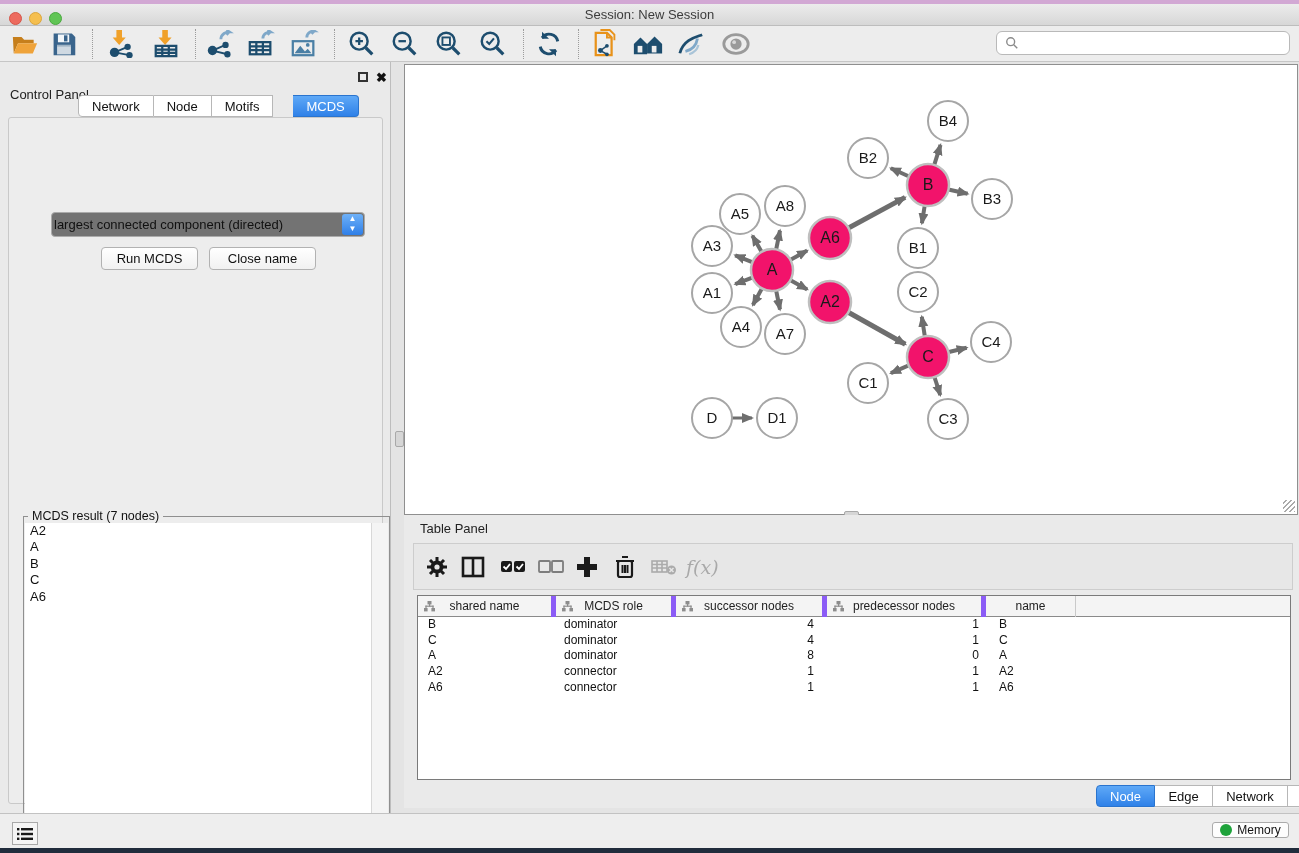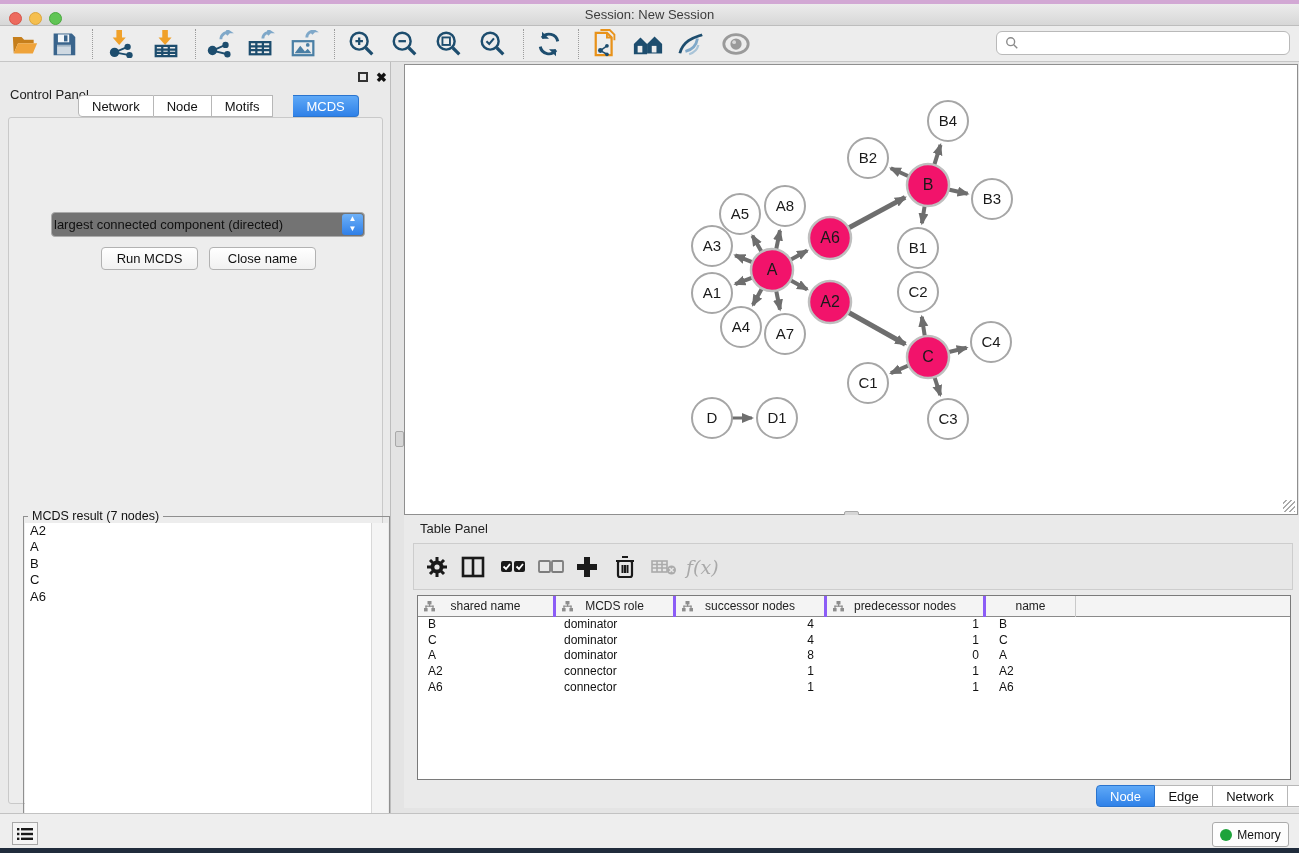--- a/index.html
+++ b/index.html
@@ -71,39 +71,39 @@
   #table-panel { left:404px; top:515px; width:895px; height:293px; background:#eaeaea; }
   #tp-title { position:absolute; left:16px; top:6px; font-size:13px; color:#222; }
   #tp-toolbar { position:absolute; left:9px; top:28px; width:880px; height:47px; background:#e7e7e7;
     border:1px solid #cdcdcd; }
   .tp-btn { position:absolute; top:8px; width:32px; height:30px; display:flex; align-items:center; justify-content:flex-start; }
   #fx-label { font-family:"DejaVu Serif", serif; font-style:italic; font-size:19px; color:#a9a9a9; }
 
   #node-table { position:absolute; left:13px; top:80px; width:874px; height:185px; background:#fff; border:1px solid #7a7a7a; }
   #table-header { display:flex; height:21px; border-bottom:1px solid #8a8a8a; background:#f4f4f4; }
   .th { position:relative; height:21px; font-size:12px; color:#222; text-align:center; line-height:20px;
-    border-right:3px solid #8b5cf6; }
+    border-right:5px solid #8b5cf6; }
   .th:last-child { border-right:1px solid #c9c9c9; }
   .th .tree-ic { position:absolute; left:6px; top:5px; }
   .tr { display:flex; height:15.7px; }
   .td { font-size:12px; color:#111; line-height:15.7px; white-space:nowrap; overflow:hidden; }
   .c0 { width:138px; padding-left:10px; }
   .c1 { width:120px; padding-left:8px; }
   .c2 { width:151px; text-align:right; padding-right:13px; }
   .c3 { width:159px; text-align:right; padding-right:7px; }
   .c4 { width:90px; padding-left:13px; }
   .th.c0,.th.c1,.th.c2,.th.c3,.th.c4 { padding:0; text-align:center; }
 
   #tp-tabs { left:672px; top:270px; }
 
   
   #status-bar { left:0; top:813px; width:1299px; height:35px; background:#eeeeee; border-top:1px solid #c2c2c2; }
   #list-btn { position:absolute; left:12px; top:8px; width:26px; height:23px; background:#f5f5f5;
     border:1px solid #a9a9a9; display:flex; align-items:center; justify-content:center; }
-  #memory-btn { position:absolute; left:1212px; top:8px; width:77px; height:25px; background:#fdfdfd;
+  #memory-btn { position:absolute; left:1212px; top:8px; width:77px; height:16px; background:#fdfdfd;
     border:1px solid #ababab; border-radius:3px; display:flex; align-items:center; justify-content:center; gap:5px; }
   #memory-dot { width:12px; height:12px; border-radius:50%; background:#1ea33b; }
   #memory-label { font-size:12px; color:#111; }
   #desk-strip { left:0; top:848px; width:1299px; height:5px; background:#202c3c; }
 </style>
 </head>
 <body>
 
 <div class="abs" id="wallpaper-strip"></div>
 <div class="abs" id="titlebar">

